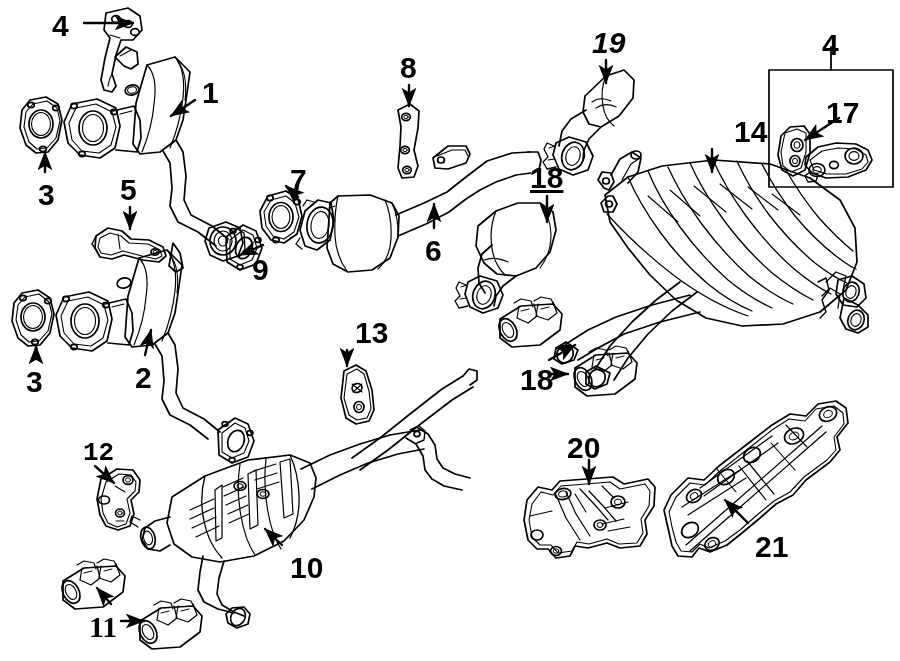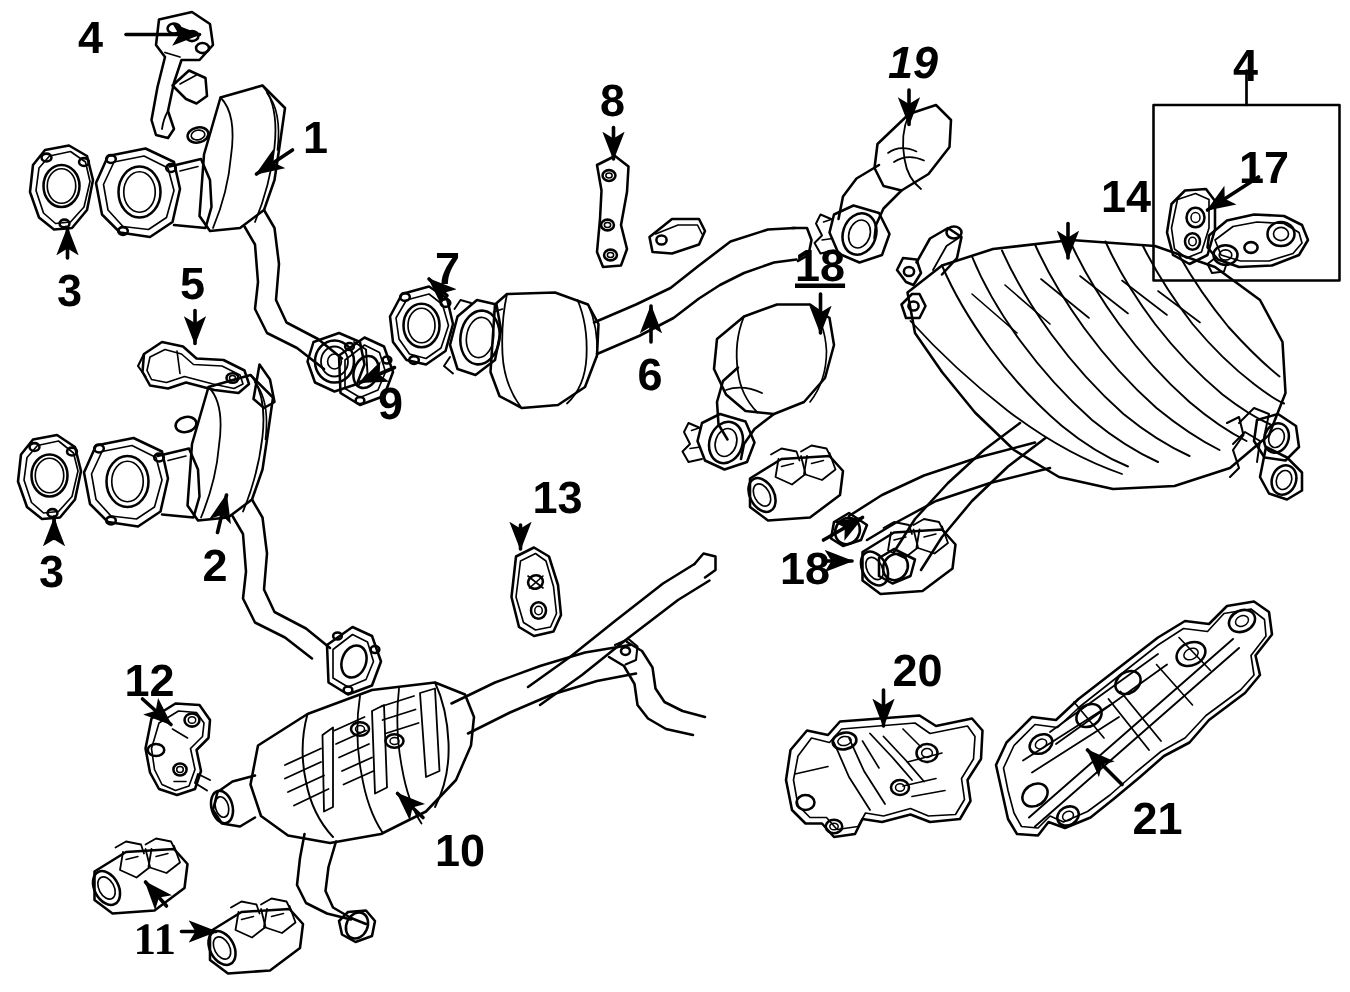--- a/index.html
+++ b/index.html
@@ -533,24 +533,24 @@
 <div class="lbl" style="left:38px;top:180px;font-size:30px;">3</div>
 <div class="lbl" style="left:26px;top:367px;font-size:30px;">3</div>
 <div class="lbl" style="left:52px;top:11px;font-size:30px;">4</div>
 <div class="lbl" style="left:120px;top:175px;font-size:30px;">5</div>
 <div class="lbl" style="left:425px;top:236px;font-size:30px;">6</div>
 <div class="lbl" style="left:290px;top:165px;font-size:30px;">7</div>
 <div class="lbl" style="left:400px;top:53px;font-size:30px;">8</div>
 <div class="lbl" style="left:252px;top:255px;font-size:30px;">9</div>
 <div class="lbl" style="left:290px;top:553px;font-size:30px;">10</div>
 <div class="lbl" style="left:89px;top:612px;font-size:30px;font-family:Liberation Serif, serif;">11</div>
-<div class="lbl" style="left:83px;top:440px;font-size:30px;">12</div>
+<div class="lbl" style="left:83px;top:440px;font-size:26px;font-family:Liberation Mono, monospace;">12</div>
 <div class="lbl" style="left:338px;top:318px;font-size:30px;margin-left:17px;">13</div>
 <div class="lbl" style="left:734px;top:117px;font-size:30px;">14</div>
 <div class="lbl" style="left:520px;top:365px;font-size:30px;">18</div>
 <div class="lbl" style="left:822px;top:30px;font-size:30px;">4</div>
 <div class="lbl" style="left:826px;top:98px;font-size:30px;">17</div>
 <div class="lbl" style="left:530px;top:163px;font-size:30px;text-decoration:underline;">18</div>
 <div class="lbl" style="left:592px;top:28px;font-size:30px;font-style:italic;">19</div>
-<div class="lbl" style="left:567px;top:433px;font-size:30px;margin-left:28px;">20</div>
+<div class="lbl" style="left:567px;top:433px;font-size:30px;">20</div>
 <div class="lbl" style="left:755px;top:532px;font-size:30px;">21</div>
 
 </div>
 
 </body></html>

